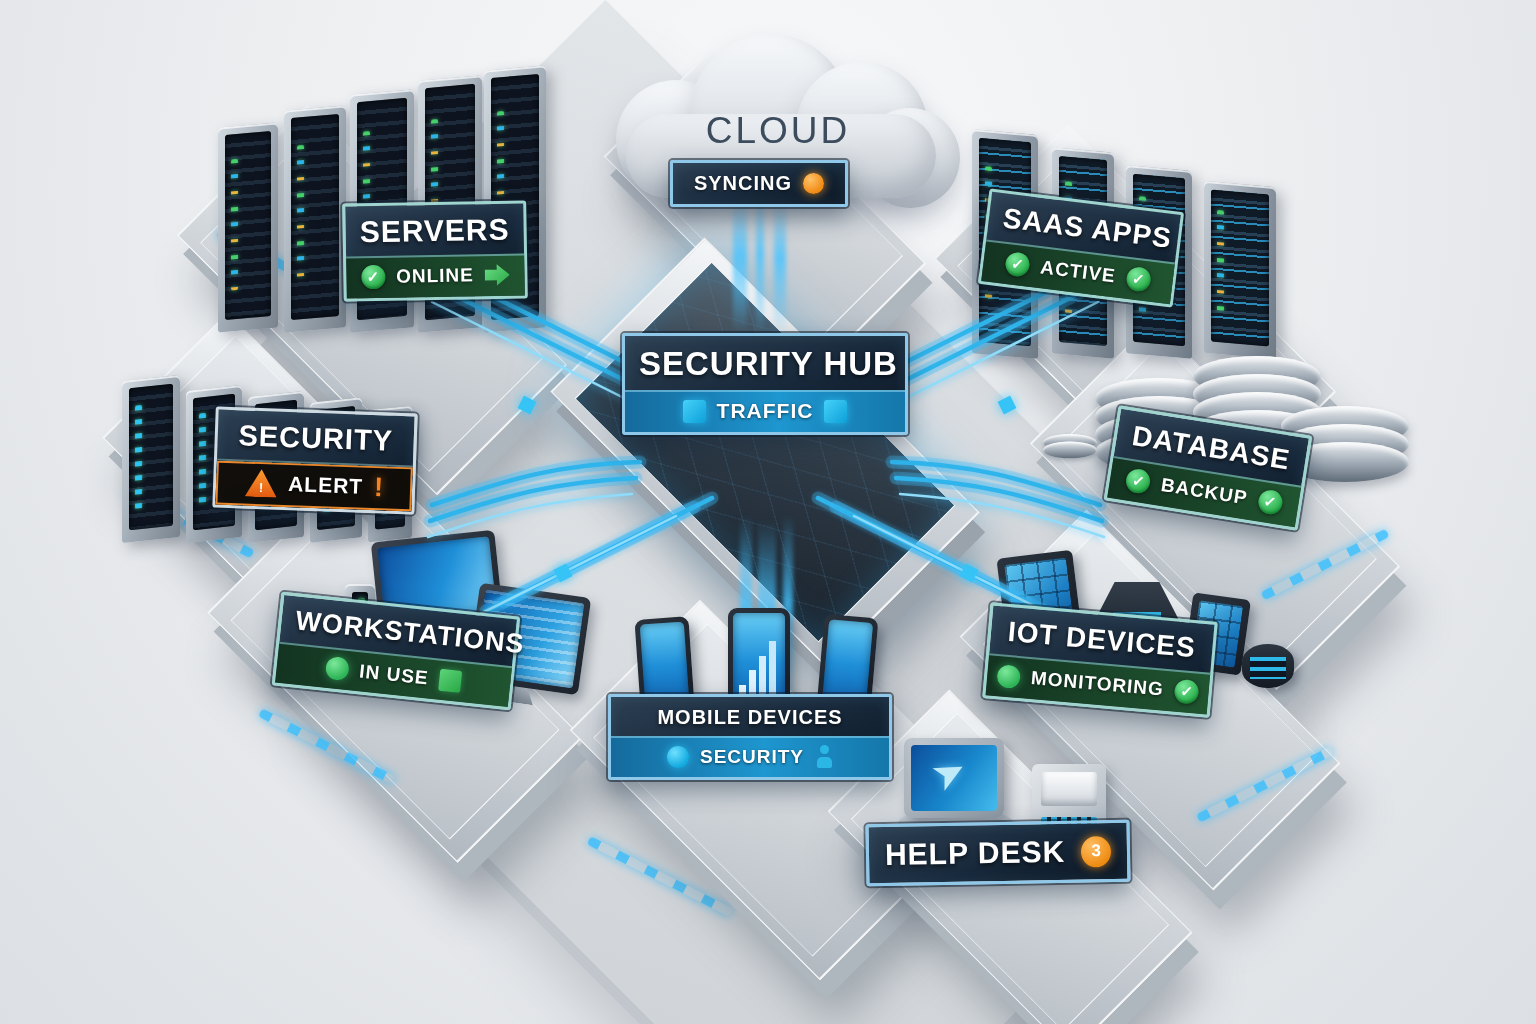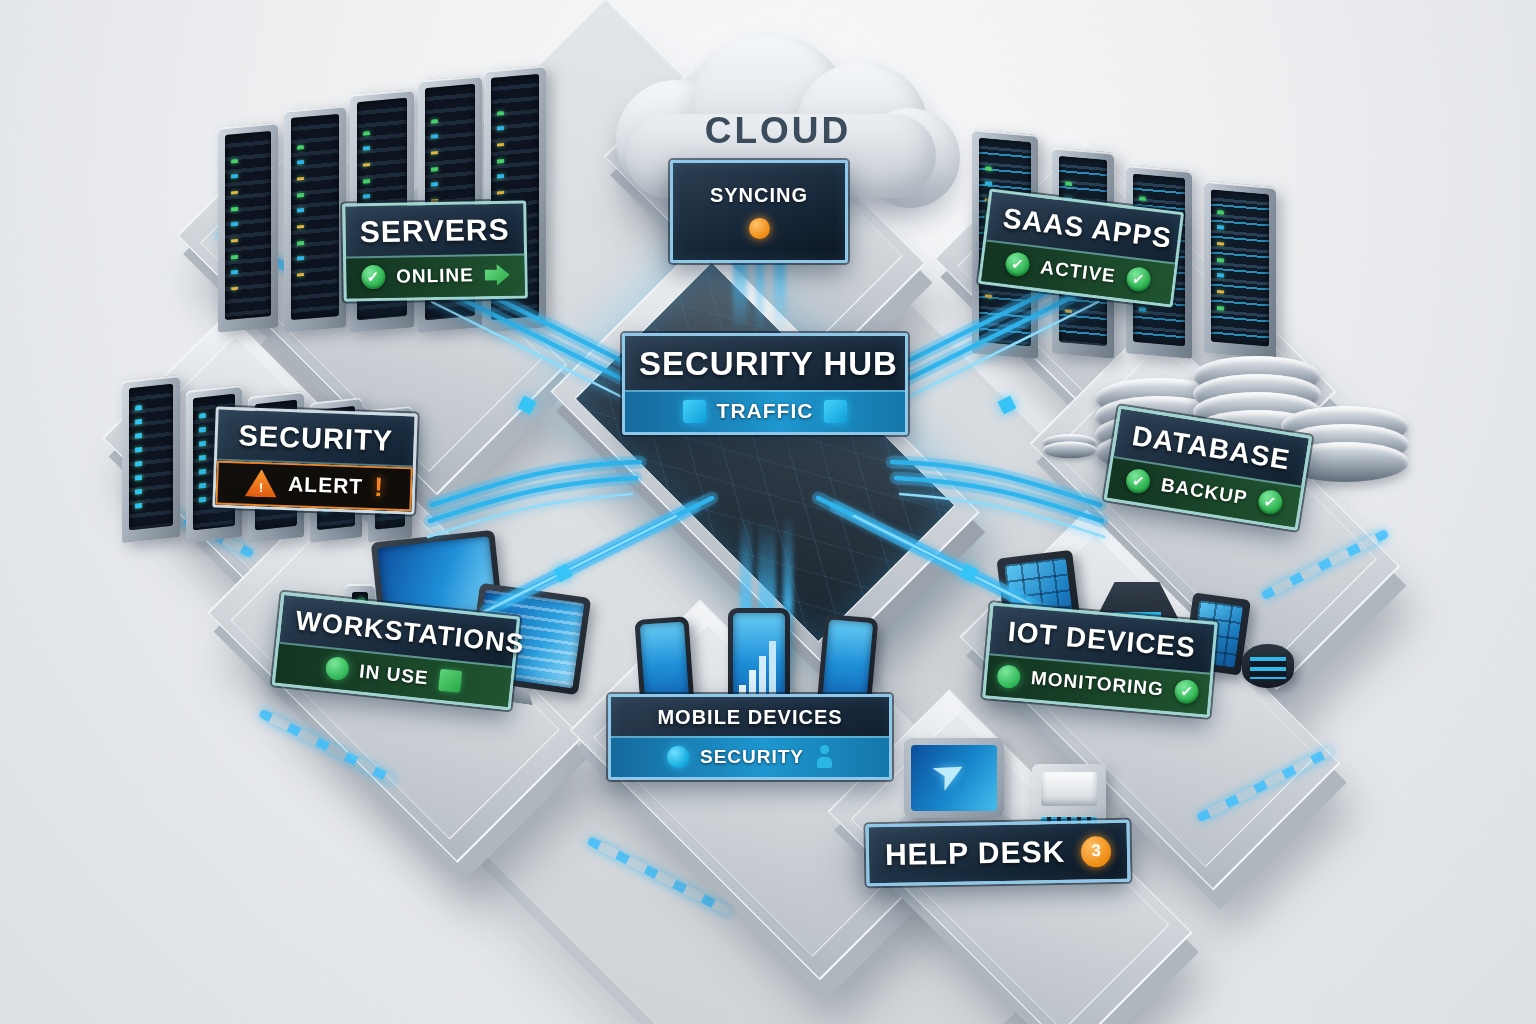--- a/index.html
+++ b/index.html
@@ -84,21 +84,21 @@
 
   
   .cloud{position:absolute;left:598px;top:22px;width:370px;height:200px;z-index:3;}
   .puff{position:absolute;border-radius:50%;
     background:linear-gradient(180deg,#f6f8fa 0%,#dde2e7 60%,#c2c9d0 100%);
     box-shadow:inset -8px -10px 18px rgba(140,150,160,.35), 0 14px 24px rgba(120,130,145,.3);}
   .cloud-base{position:absolute;left:28px;top:92px;width:310px;height:84px;border-radius:44px;
     background:linear-gradient(180deg,#eef1f4 0%,#d3d8de 60%,#bdc4cc 100%);
     box-shadow:inset -10px -12px 20px rgba(140,150,160,.35), 0 16px 26px rgba(120,130,145,.35);}
   .cloud-word{position:absolute;left:55px;top:88px;width:250px;text-align:center;
-    color:#3c4c5d;font-weight:700;font-size:37px;letter-spacing:3px;z-index:4;}
+    color:#3c4c5d;font-weight:400;font-size:37px;letter-spacing:3px;z-index:4;}
 
   
   .grp{position:absolute;z-index:3;}
   .tower{position:absolute;bottom:0;border-radius:5px 5px 3px 3px;
     background:linear-gradient(105deg,#d3dae1 0%,#9ba6b1 55%,#79848f 100%);
     box-shadow:6px 6px 14px rgba(60,70,85,.35), inset 0 2px 0 rgba(255,255,255,.7);}
   .tower::before{content:"";position:absolute;inset:8px 7px 12px 7px;border-radius:3px;
     background:repeating-linear-gradient(180deg,#0d141f 0 9px,#1d2a3a 9px 13px);
     box-shadow:inset 0 0 6px rgba(0,0,0,.8);}
   .tower::after{content:"";position:absolute;left:13px;top:16%;width:7px;height:64%;border-radius:2px;
@@ -335,21 +335,21 @@
 
   <div class="grp" style="left:892px;top:738px;width:230px;height:120px;">
     <div class="hd-base"></div>
     <div class="hd-monitor">
       <div class="hd-arrow">➤</div>
     </div>
     <div class="hd-tray"></div>
   </div>
 
   <div class="panel blue-border" style="left:670px;top:160px;width:172px;">
-    <div class="panel-status" style="border-top:none;padding:21px 12px;flex-direction:column;">
+    <div class="panel-status" style="border-top:none;padding:9px 12px;">
       <span class="status-text" style="font-size:20px;">SYNCING</span>
       <span class="ic odot"></span>
     </div>
   </div>
 
   <div class="panel" style="left:343px;top:202px;width:178px;transform:rotate(-1deg);">
     <div class="panel-title" style="font-size:30px;">SERVERS</div>
     <div class="panel-status band-green">
       <span class="ic check">✓</span>
       <span class="status-text">ONLINE</span>

